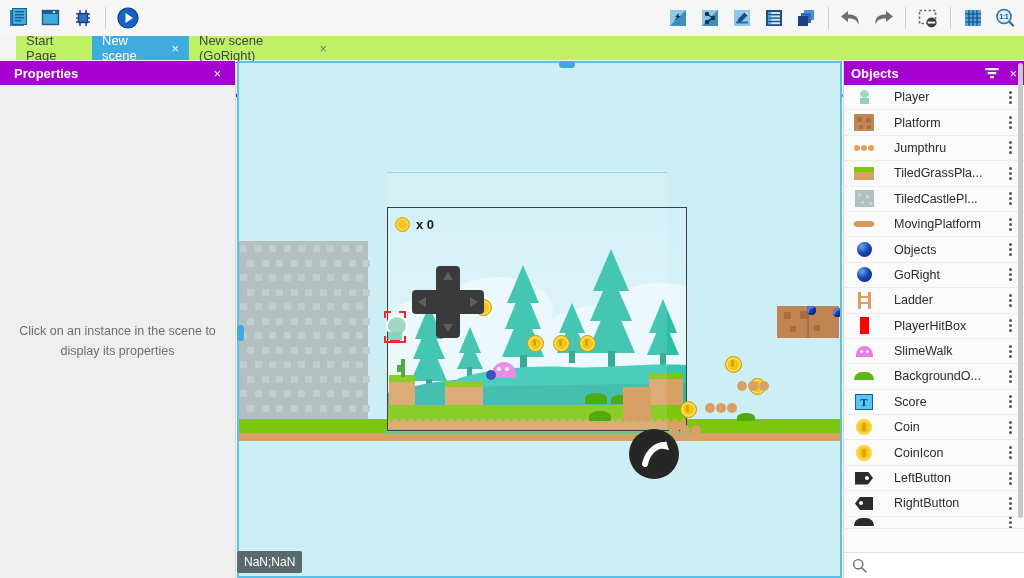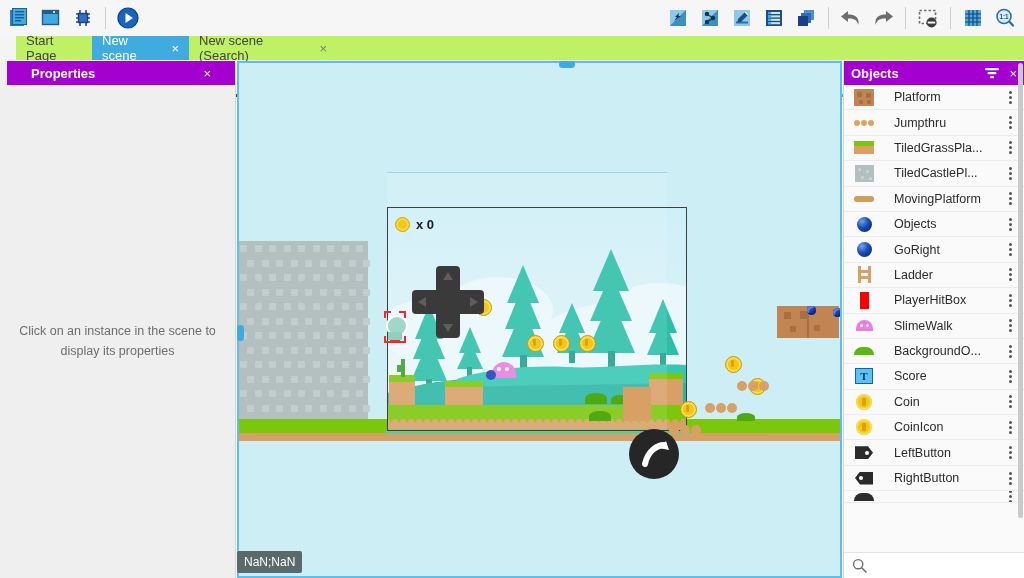--- a/index.html
+++ b/index.html
@@ -25,21 +25,21 @@
        font-size:13px;color:#444;padding:0 10px;cursor:pointer;box-sizing:border-box;}
   .tab.active{background:#3fabdf;color:#fff;}
   .tab .tx{margin-left:8px;font-size:13px;color:#7a7a7a;line-height:1;}
   .tab.active .tx{color:#fff;}
   .tabunder{position:absolute;top:58px;height:3px;}
 
   
   .props{position:absolute;left:0;top:61px;width:236px;height:517px;background:#efefef;
          border-right:1px solid #d7d7d7;box-sizing:border-box;}
   .props-head{height:24px;background:#a400cf;display:flex;align-items:center;
-              justify-content:space-between;padding:0 24px;margin-left:7px;}
+              justify-content:space-between;padding:0 14px;}
   .props-title{color:#fff;font-size:13px;font-weight:bold;}
   .props-x{color:#fff;font-size:13px;cursor:pointer;line-height:1;}
   .props-body{position:relative;height:493px;}
   .props-msg{position:absolute;left:0;right:0;top:236px;text-align:center;
              font-size:12.5px;color:#6d6d6d;line-height:20px;padding:0 18px;box-sizing:border-box;}
 
   
   .scene{position:absolute;left:237px;top:61px;width:605px;height:517px;
          background:#cdeef5;overflow:hidden;}
   .scene-border{position:absolute;left:0;top:0;width:605px;height:517px;
@@ -308,21 +308,21 @@
 
   <div class="tabs">
     <div class="tab" style="left:0;width:76px;">
       <span>Start Page</span>
     </div>
     <div class="tab active" style="left:76px;width:97px;">
       <span>New scene</span>
       <span class="tx">×</span>
     </div>
     <div class="tab" style="left:173px;width:148px;">
-      <span>New scene (Search)</span>
+      <span>New scene (GoRight)</span>
       <span class="tx">×</span>
     </div>
     <div class="tabunder" style="left:0;width:237px;background:#a400cf;"></div>
     <div class="tabunder" style="left:237px;width:787px;background:#3fabdf;"></div>
   </div>
 
   <div class="props">
     <div class="props-head">
       <span class="props-title">Properties</span>
       <span class="props-x">×</span>
@@ -640,20 +640,34 @@
             <rect x="5" y="9" width="4" height="2.2" fill="#fff" rx="1"></rect>
           </svg>
         </span>
         <span style="color:#fff;font-size:13px;line-height:1;">×</span>
       </span>
     </div>
 
     <div class="objs-list" id="objlist">
         <div class="orow">
           <span class="othumb">
+            <span class="th-player">
+              <b></b>
+              <i></i>
+            </span>
+          </span>
+          <span class="olabel">Player</span>
+          <span class="okebab">
+            <i></i>
+            <i></i>
+            <i></i>
+          </span>
+        </div>
+        <div class="orow">
+          <span class="othumb">
             <span class="th-plat">
               <i style="left:3px;top:3px;width:5px;height:5px;"></i>
               <i style="left:12px;top:4px;width:5px;height:5px;"></i>
               <i style="left:5px;top:11px;width:4px;height:4px;"></i>
               <i style="left:13px;top:11px;width:4px;height:4px;"></i>
             </span>
           </span>
           <span class="olabel">Platform</span>
           <span class="okebab">
             <i></i>

